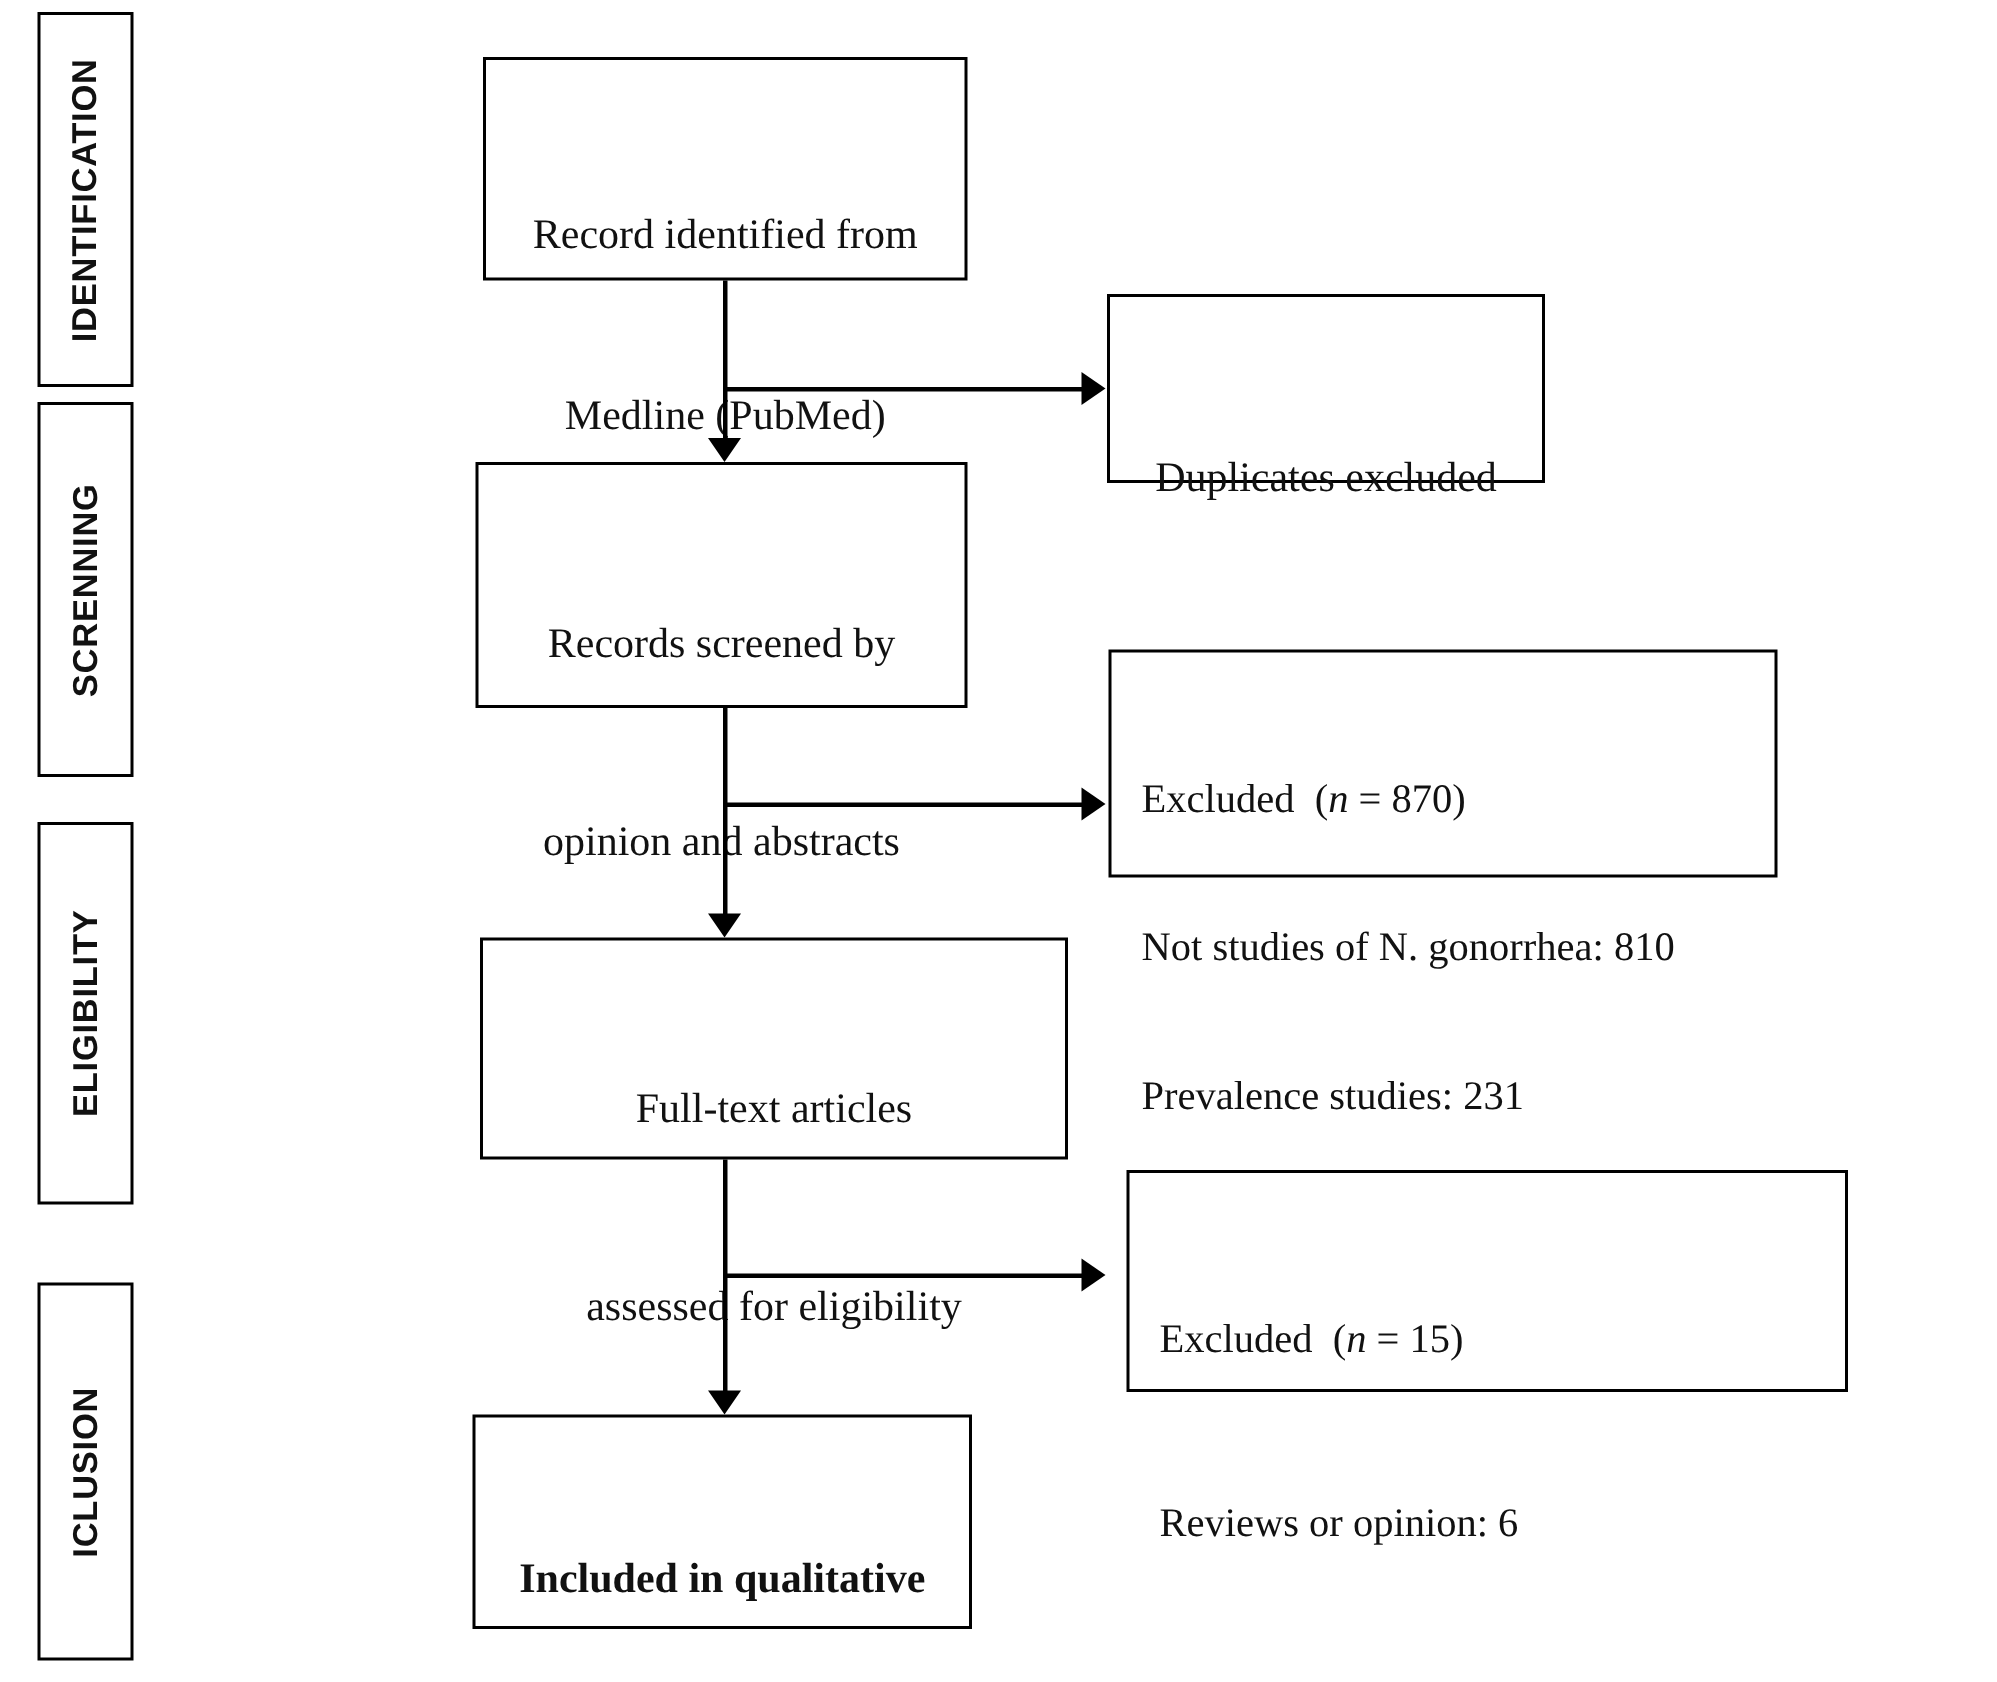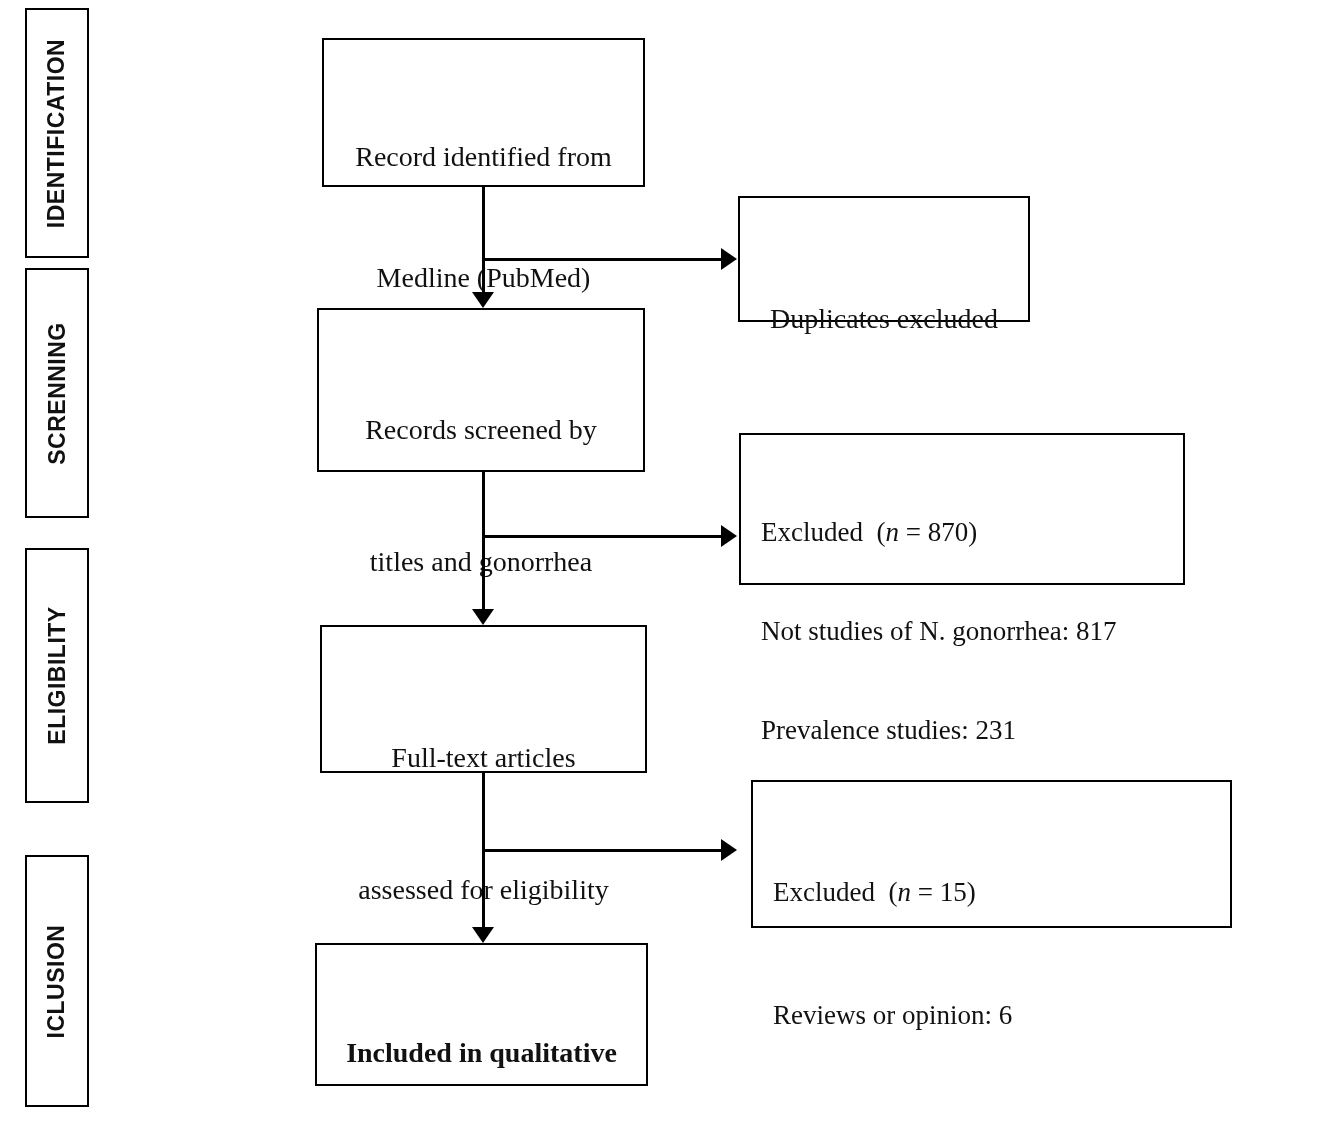--- a/index.html
+++ b/index.html
@@ -105,32 +105,32 @@
     <div class="count"><span>(</span><span class="nvar">n</span><span> = 973)</span></div>
   </div>
 
   <div class="fbox" style="left:738px;top:196px;width:292px;height:126px;padding-top:11px;">
     <div class="line">Duplicates excluded</div>
     <div class="count"><span>(</span><span class="nvar">n</span><span> = 41)</span></div>
   </div>
 
   <div class="fbox" style="left:317px;top:308px;width:328px;height:164px;padding-top:10px;">
     <div class="line">Records screened by</div>
-    <div class="line">titles and gonorrhea</div>
+    <div class="line">opinion and abstracts</div>
     <div class="count"><span>(</span><span class="nvar">n</span><span> = 896)</span></div>
   </div>
 
   <div class="fbox leftbox" style="left:739px;top:433px;width:446px;height:152px;padding:15px 10px 0 20px;line-height:33px;">
     <div class="line"><span>Excluded&nbsp; (</span><span class="nvar">n</span><span> = 870)</span></div>
-    <div class="line">Not studies of N. gonorrhea: 817</div>
+    <div class="line">Not studies of N. gonorrhea: 810</div>
     <div class="line">Prevalence studies: 231</div>
     <div class="line">Not studies of microscopy: 77</div>
   </div>
 
-  <div class="fbox" style="left:320px;top:625px;width:327px;height:148px;padding-top:21px;">
+  <div class="fbox" style="left:320px;top:625px;width:392px;height:148px;padding-top:3px;">
     <div class="line">Full-text articles</div>
     <div class="line">assessed for eligibility</div>
     <div class="count"><span>(</span><span class="nvar">n</span><span> = 27)</span></div>
   </div>
 
   <div class="fbox leftbox" style="left:739px;top:780px;width:481px;height:148px;padding:8px 10px 0 20px;line-height:41px;margin-left:12px;">
     <div class="line"><span>Excluded&nbsp; (</span><span class="nvar">n</span><span> = 15)</span></div>
     <div class="line">Reviews or opinion: 6</div>
     <div class="line">Complete 2x2 data not available: 14</div>
   </div>

